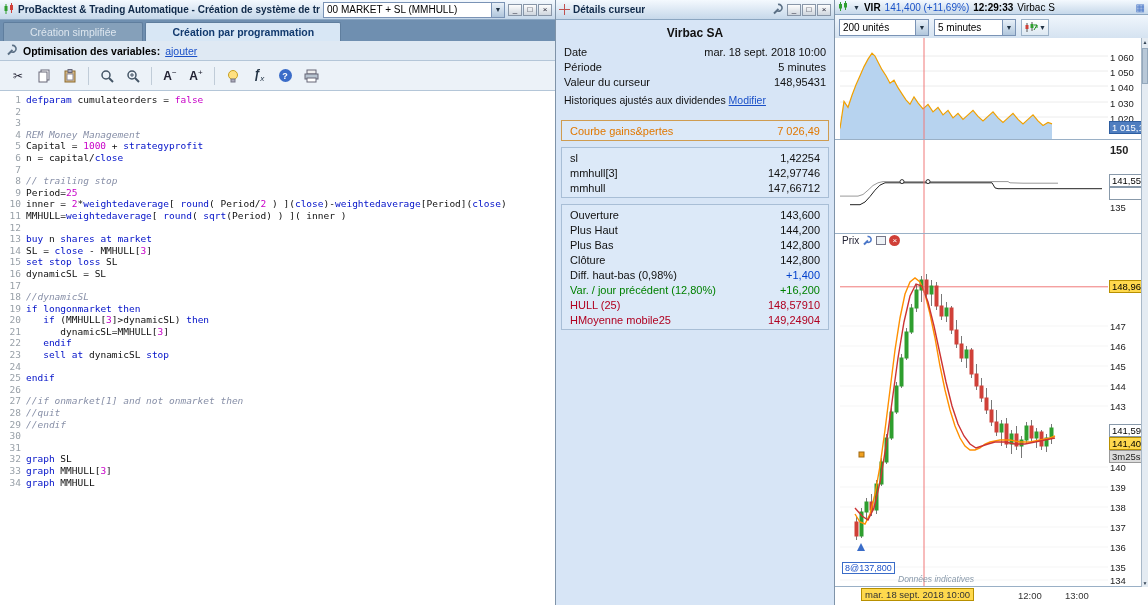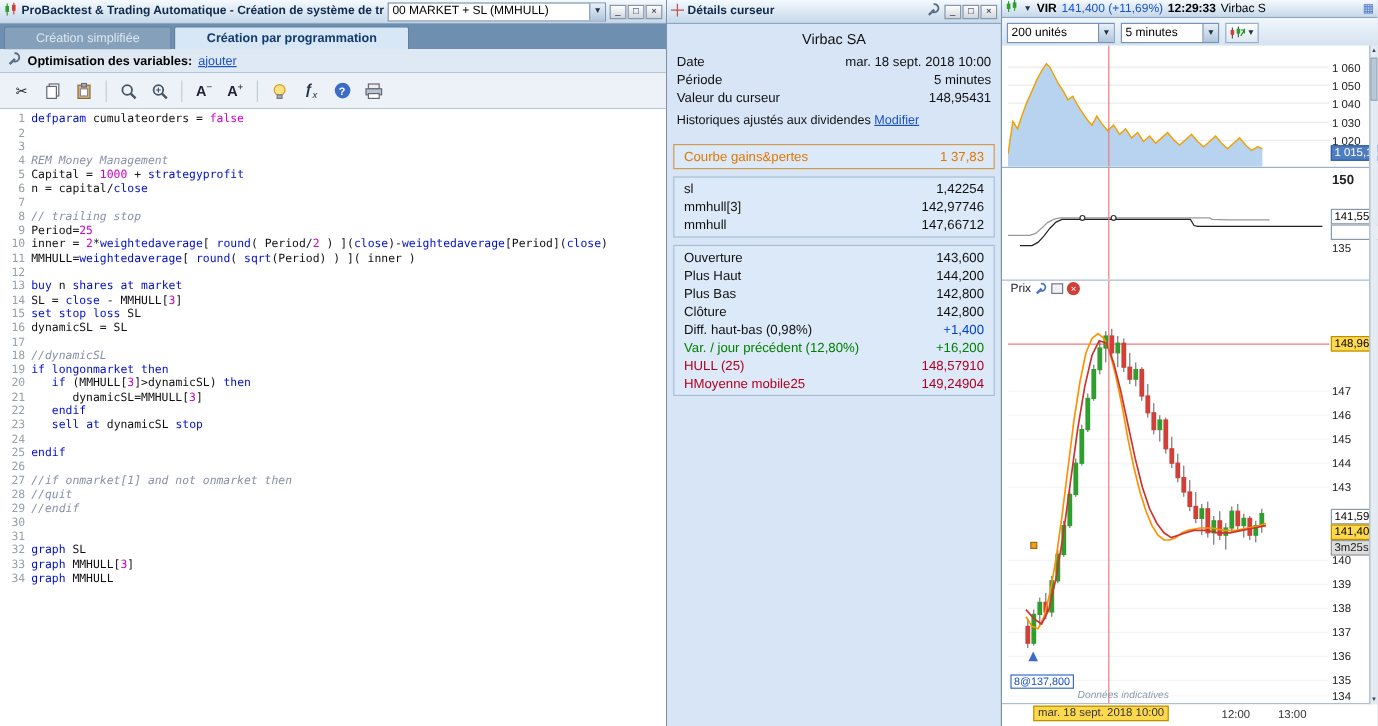--- a/index.html
+++ b/index.html
@@ -38,21 +38,21 @@
 
 .code-wrap{display:flex;height:514px;background:#fff;overflow:hidden;font-family:"DejaVu Sans Mono",monospace;font-size:9.5px;line-height:11.6px;padding-top:3px;cursor:text}
 .gutter-col{width:26px;text-align:right;padding-right:5px;color:#98a0a8}
 .code-col{flex:1;white-space:pre;color:#000}
 .tk-k{color:#0010c8}
 .tk-n{color:#c800c8}
 .tk-c{color:#8890a8;font-style:italic}
 .tk-p{color:#101010}
 
 .cursor-content{font-size:11px;color:#111}
-.instr{text-align:center;font-weight:normal;font-size:12px;padding:6px 0 4px}
+.instr{text-align:center;font-weight:bold;font-size:12px;padding:6px 0 4px}
 .row{display:flex;justify-content:space-between;padding:0 8px;height:15px;align-items:center}
 .note{padding:5px 8px 2px;font-size:10.5px}
 .group{margin:6px 5px 0;border:1px solid #a8bed6;padding:2px 0;background:#dce9f8}
 .group.equity{border-color:#cf9c50;color:#e07800;margin-top:12px}
 .val.c-blue{color:#0040cc}
 .row.c-green{color:#008000}
 .row.c-red{color:#cc1020}
 .row.c-darkred{color:#b00020}
 
 #right-panel{font-size:10px}
@@ -264,21 +264,21 @@
             <span class="val">148,95431</span>
           </div>
         </div>
       <div class="note">
         <span>Historiques ajustés aux dividendes</span>
         <span class="link">Modifier</span>
       </div>
       <div class="group equity">
         <div class="row">
           <span class="lbl">Courbe gains&amp;pertes</span>
-          <span class="val">1 37,83</span>
+          <span class="val">7 026,49</span>
         </div>
       </div>
       <div class="group" id="indicator-rows">
           <div class="row">
             <span class="lbl">sl</span>
             <span class="val">1,42254</span>
           </div>
           <div class="row">
             <span class="lbl">mmhull[3]</span>
             <span class="val">142,97746</span>

